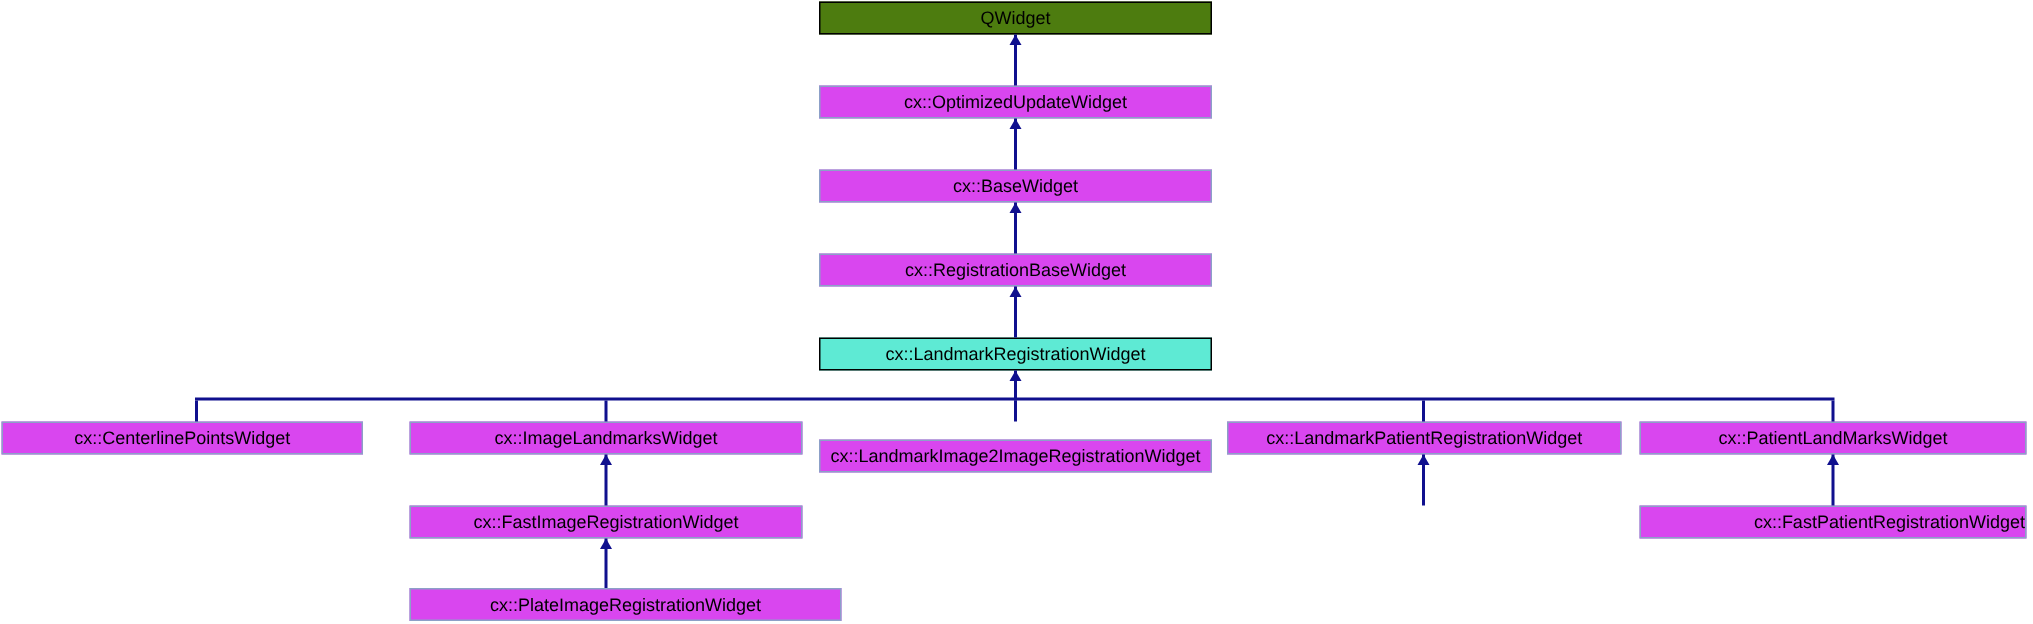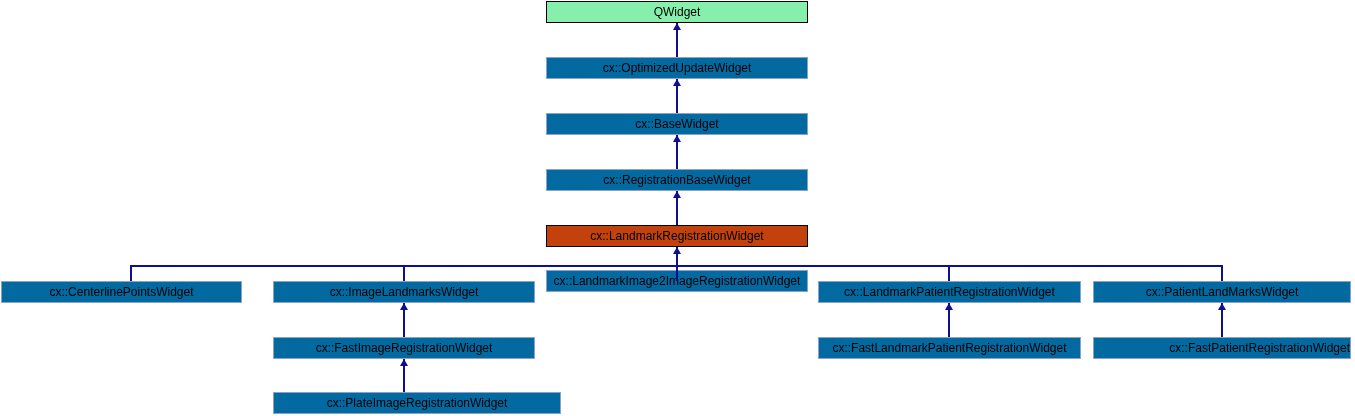--- a/index.html
+++ b/index.html
@@ -13,36 +13,36 @@
     height: 416px;
     background: #ffffff;
     font-family: "Liberation Sans", sans-serif;
     overflow: hidden;
   }
   .node {
     position: absolute;
     height: 22px;
     box-sizing: border-box;
     border: 1px solid #8ca0c8;
-    background: #0369a1;
+    background: #d946ef;
     color: #000000;
     font-size: 12px;
     line-height: 20px;
     text-align: center;
     white-space: nowrap;
     overflow: hidden;
     cursor: pointer;
   }
   .node-root {
-    background: #86efac;
+    background: #4d7c0f;
     border-color: #000000;
     cursor: default;
   }
   .node-current {
-    background: #c2410c;
+    background: #5eead4;
     border-color: #000000;
     cursor: default;
   }
   .edge {
     position: absolute;
     background: #10108e;
   }
   .arrowhead {
     position: absolute;
     width: 0;
@@ -64,29 +64,28 @@
   <div class="node" style="left:546px;top:113px;width:262px;">cx::BaseWidget</div>
 
   <div class="node" style="left:546px;top:169px;width:262px;">cx::RegistrationBaseWidget</div>
 
   <div class="node node-current" style="left:546px;top:225px;width:262px;">cx::LandmarkRegistrationWidget</div>
 
   <div class="node" style="left:1px;top:281px;width:241px;">cx::CenterlinePointsWidget</div>
 
   <div class="node" style="left:273px;top:281px;width:262px;">cx::ImageLandmarksWidget</div>
 
-  <div class="node" style="left:546px;top:270px;width:262px;">cx::LandmarkImage2ImageRegistrationWidget</div>
+  <div class="node" style="left:546px;top:293px;width:262px;">cx::LandmarkImage2ImageRegistrationWidget</div>
 
   <div class="node" style="left:818px;top:281px;width:263px;">cx::LandmarkPatientRegistrationWidget</div>
 
   <div class="node" style="left:1093px;top:281px;width:258px;">cx::PatientLandMarksWidget</div>
 
   <div class="node" style="left:273px;top:337px;width:262px;">cx::FastImageRegistrationWidget</div>
 
-  <div class="node" style="left:818px;top:337px;width:263px;">cx::FastLandmarkPatientRegistrationWidget</div>
 
   <div class="node" style="left:1093px;top:337px;width:258px;text-align:right;">cx::FastPatientRegistrationWidget</div>
 
   <div class="node" style="left:273px;top:392px;width:288px;">cx::PlateImageRegistrationWidget</div>
 
   <div class="edge" style="left:676px;top:23px;width:2px;height:34px;"></div>
   <div class="arrowhead" style="left:673px;top:23px;"></div>
 
   <div class="edge" style="left:676px;top:79px;width:2px;height:34px;"></div>
   <div class="arrowhead" style="left:673px;top:79px;"></div>

